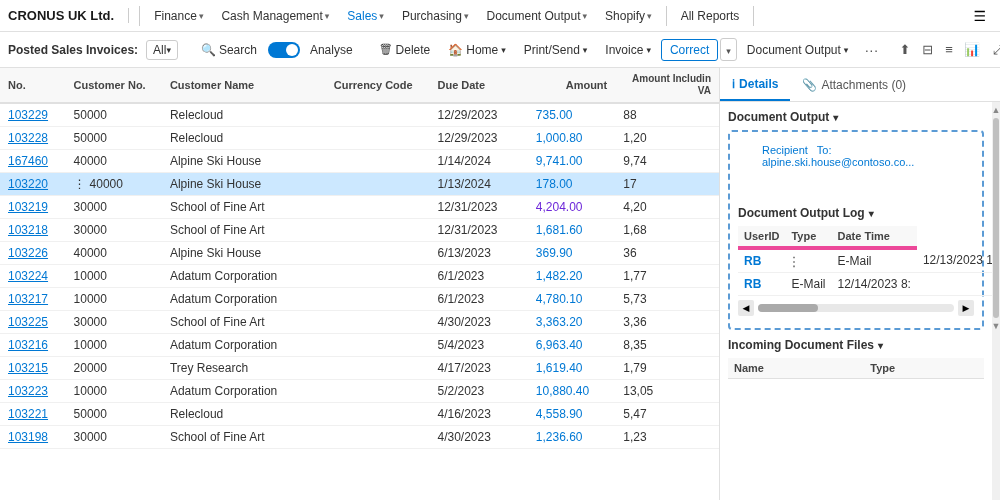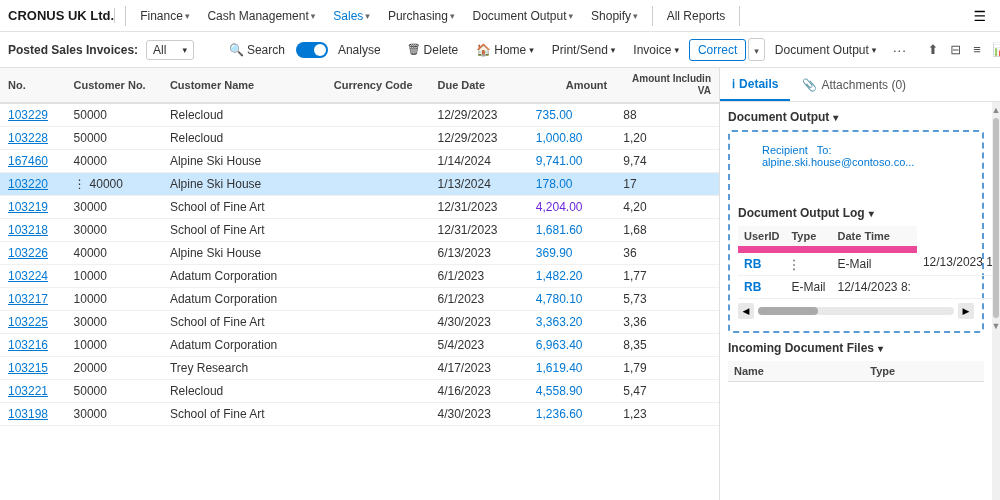--- a/index.html
+++ b/index.html
@@ -1,31 +1,31 @@
 <!DOCTYPE html>
 <html><head>
   <meta charset="utf-8">
   <style>
     * { box-sizing: border-box; margin: 0; padding: 0; }
     body { font-family: 'Segoe UI', Arial, sans-serif; font-size: 12px; background: #fff; width: 1000px; height: 500px; overflow: hidden; }
 
     
     .top-nav { display: flex; align-items: center; height: 32px; background: #fff; border-bottom: 1px solid #e0e0e0; padding: 0 8px; gap: 2px; }
-    .brand { font-weight: 700; font-size: 13px; color: #1a1a1a; padding-right: 0; margin-right: 4px; border-right: 1px solid #ccc; white-space: nowrap; }
+    .brand { font-weight: 700; font-size: 13px; color: #1a1a1a; padding-right: 14px; margin-right: 4px; border-right: 1px solid #ccc; white-space: nowrap; }
     .nav-item { padding: 4px 8px; font-size: 12px; color: #333; cursor: pointer; display: flex; align-items: center; gap: 2px; border-radius: 3px; white-space: nowrap; }
     .nav-item.active { color: #0078d4; }
     .nav-separator { width: 1px; height: 20px; background: #ccc; margin: 0 4px; }
     .nav-chevron { font-size: 9px; color: #666; }
     .nav-spacer { flex: 1; }
     .hamburger { padding: 4px 6px; cursor: pointer; font-size: 14px; }
 
     
     .toolbar { display: flex; align-items: center; height: 36px; border-bottom: 1px solid #e0e0e0; padding: 0 8px; gap: 2px; background: #fff; }
     .toolbar-label { font-weight: 600; font-size: 12px; color: #333; margin-right: 6px; white-space: nowrap; }
-    .toolbar-all { font-size: 12px; color: #333; padding: 2px 6px; border: 1px solid #ccc; border-radius: 3px; cursor: pointer; display: flex; align-items: center; gap: 16px; margin-right: 16px; }
+    .toolbar-all { font-size: 12px; color: #333; padding: 2px 6px; border: 1px solid #ccc; border-radius: 3px; cursor: pointer; display: flex; align-items: center; gap: 0; margin-right: 4px; }
     .toolbar-btn { padding: 3px 8px; font-size: 12px; color: #333; cursor: pointer; display: flex; align-items: center; gap: 3px; border-radius: 3px; white-space: nowrap; }
     .toolbar-btn.search-btn { border: 1px solid transparent; }
     .toggle-wrap { display: flex; align-items: center; }
     .toggle { width: 32px; height: 16px; background: #0078d4; border-radius: 8px; position: relative; cursor: pointer; }
     .toggle::after { content: ''; width: 12px; height: 12px; background: #fff; border-radius: 50%; position: absolute; right: 2px; top: 2px; }
     .toolbar-separator { width: 1px; height: 20px; background: #e0e0e0; margin: 0 3px; }
     .toolbar-dots { padding: 3px 6px; cursor: pointer; font-size: 14px; color: #555; }
     .icon-btn { padding: 3px 5px; cursor: pointer; font-size: 13px; color: #555; border-radius: 3px; }
 
     
@@ -61,21 +61,21 @@
 
     .recipient-row { font-size: 11px; color: #555; padding: 4px 0 6px 0; border-bottom: 1px solid #e0e0e0; margin-bottom: 8px; margin-left: 24px; }
     .recipient-row span { color: #0078d4; }
 
     
     .dashed-box { border: 2px dashed #5b9bd5; border-radius: 4px; padding: 8px; margin-bottom: 8px; }
     .dashed-box .recipient-row { border-bottom: none; margin-bottom: 4px; }
 
     .doc-log-header { font-weight: 600; font-size: 12px; color: #333; margin-bottom: 6px; display: flex; align-items: center; gap: 4px; margin-top: 32px; }
     .log-table { width: 100%; border-collapse: collapse; font-size: 11px; }
-    .log-table th { background: #f8f8f8; border-bottom: 7px solid #ec4899; padding: 4px 6px; font-weight: 600; color: #444; text-align: left; }
+    .log-table th { background: #f8f8f8; border-bottom: 4px solid #ec4899; padding: 4px 6px; font-weight: 600; color: #444; text-align: left; }
     .log-table td { padding: 4px 6px; border-bottom: 1px solid #f0f0f0; color: #333; }
     .log-table td.user-id { color: #0078d4; font-weight: 600; }
 
     .scrollbar-bottom { display: flex; align-items: center; padding: 4px 0; gap: 4px; }
     .scroll-btn { width: 16px; height: 16px; background: #e8e8e8; border-radius: 2px; display: flex; align-items: center; justify-content: center; font-size: 9px; cursor: pointer; }
     .scroll-track { flex: 1; height: 8px; background: #e8e8e8; border-radius: 4px; }
     .scroll-thumb { width: 60px; height: 8px; background: #aaa; border-radius: 4px; }
 
     .incoming-header { font-weight: 600; font-size: 12px; color: #333; margin-top: 8px; margin-bottom: 6px; display: flex; align-items: center; gap: 4px; }
     .incoming-table { width: 100%; border-collapse: collapse; font-size: 11px; }
@@ -299,20 +299,29 @@
             <tr>
               <td class="link">103215</td>
               <td>20000</td>
               <td>Trey Research</td>
               <td></td>
               <td>4/17/2023</td>
               <td class="amount" style="color: rgb(0, 120, 212);">1,619.40</td>
               <td class="amount">1,79</td>
             </tr>
             <tr>
+              <td class="link">103223</td>
+              <td>10000</td>
+              <td>Adatum Corporation</td>
+              <td></td>
+              <td>5/2/2023</td>
+              <td class="amount" style="color: rgb(0, 120, 212);">10,880.40</td>
+              <td class="amount">13,05</td>
+            </tr>
+            <tr>
               <td class="link">103221</td>
               <td>50000</td>
               <td>Relecloud</td>
               <td></td>
               <td>4/16/2023</td>
               <td class="amount" style="color: rgb(0, 120, 212);">4,558.90</td>
               <td class="amount">5,47</td>
             </tr>
             <tr>
               <td class="link">103198</td>

